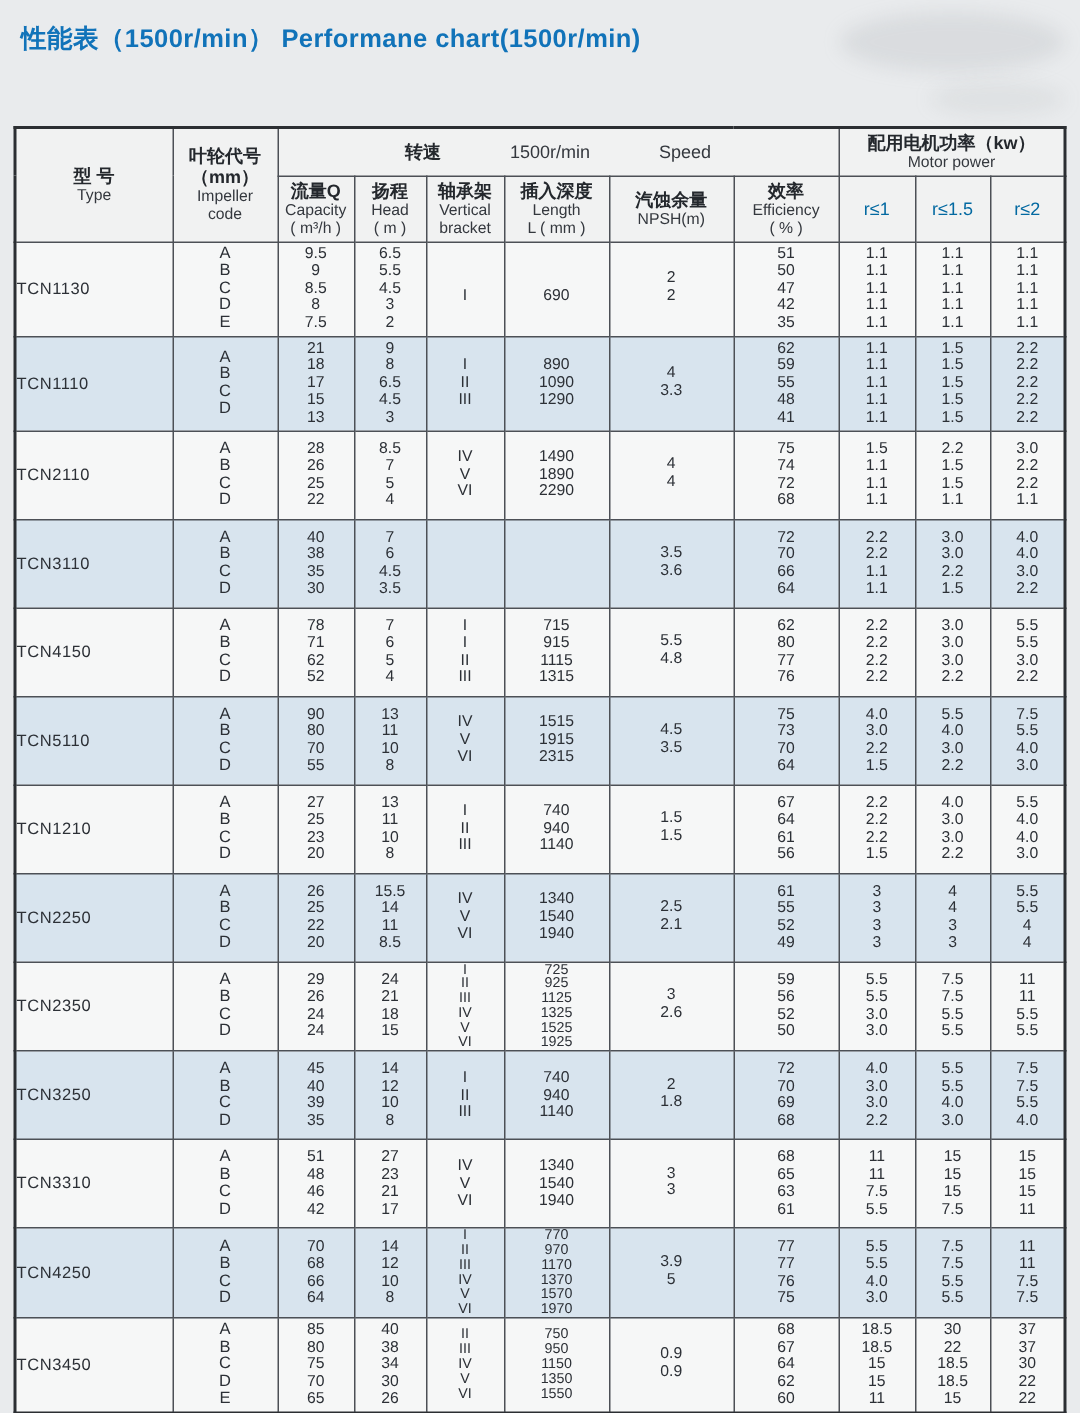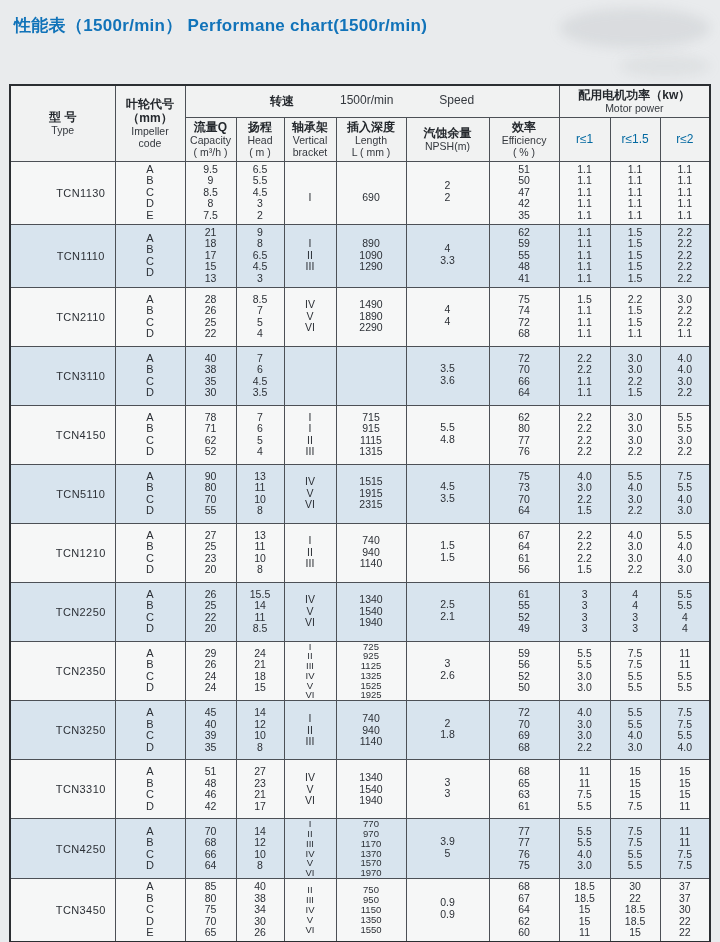--- a/index.html
+++ b/index.html
@@ -29,33 +29,33 @@
   }
   thead th{background:#f1f2f2;font-weight:normal;}
   tr.hr1{height:32px;} tr.hr2{height:44px;}
   tr.g4{height:59px;} tr.g5{height:63px;}
   tr.blue td{background:#d8e4ee;}
 
   .h-cn{font-size:12px;font-weight:bold;color:#24282d;line-height:14px;}
   .h-en{font-size:10.5px;font-weight:normal;color:#34383e;line-height:12px;}
   .hstack{display:flex;flex-direction:column;justify-content:center;align-items:center;height:100%;}
   .hstack.gap{justify-content:space-evenly;}
-  .speedline{display:flex;justify-content:center;gap:46px;}
+  .speedline{display:flex;justify-content:center;align-items:center;gap:46px;}
   .speedline .h-en{font-size:12px;}
   .rcol{font-size:12px;color:#0369a1;}
 
   .stack{
     display:flex;flex-direction:column;justify-content:space-evenly;align-items:center;
     height:100%;font-size:10.5px;line-height:11.5px;color:#2c3036;
   }
   .stack.tight{font-size:9.5px;line-height:9.8px;justify-content:center;}
   .stack.bottom{justify-content:flex-end;}
   .stack.bottom .ln{transform:translateY(5px);}
   .stack.npsh{justify-content:space-between;padding:4px 0 6px;}
-  .type-name{font-size:11px;color:#2c3036;letter-spacing:.4px;text-align:center;margin-left:36px;}
+  .type-name{font-size:11px;color:#2c3036;letter-spacing:.4px;}
   .codes .ln{font-size:11px;}
 </style>
 </head>
 <body>
 
 <div class="artifact a1"></div>
 <div class="artifact a2"></div>
 
 <div class="title">
   <div>性能表（1500r/min）  Performane chart(1500r/min)</div>

